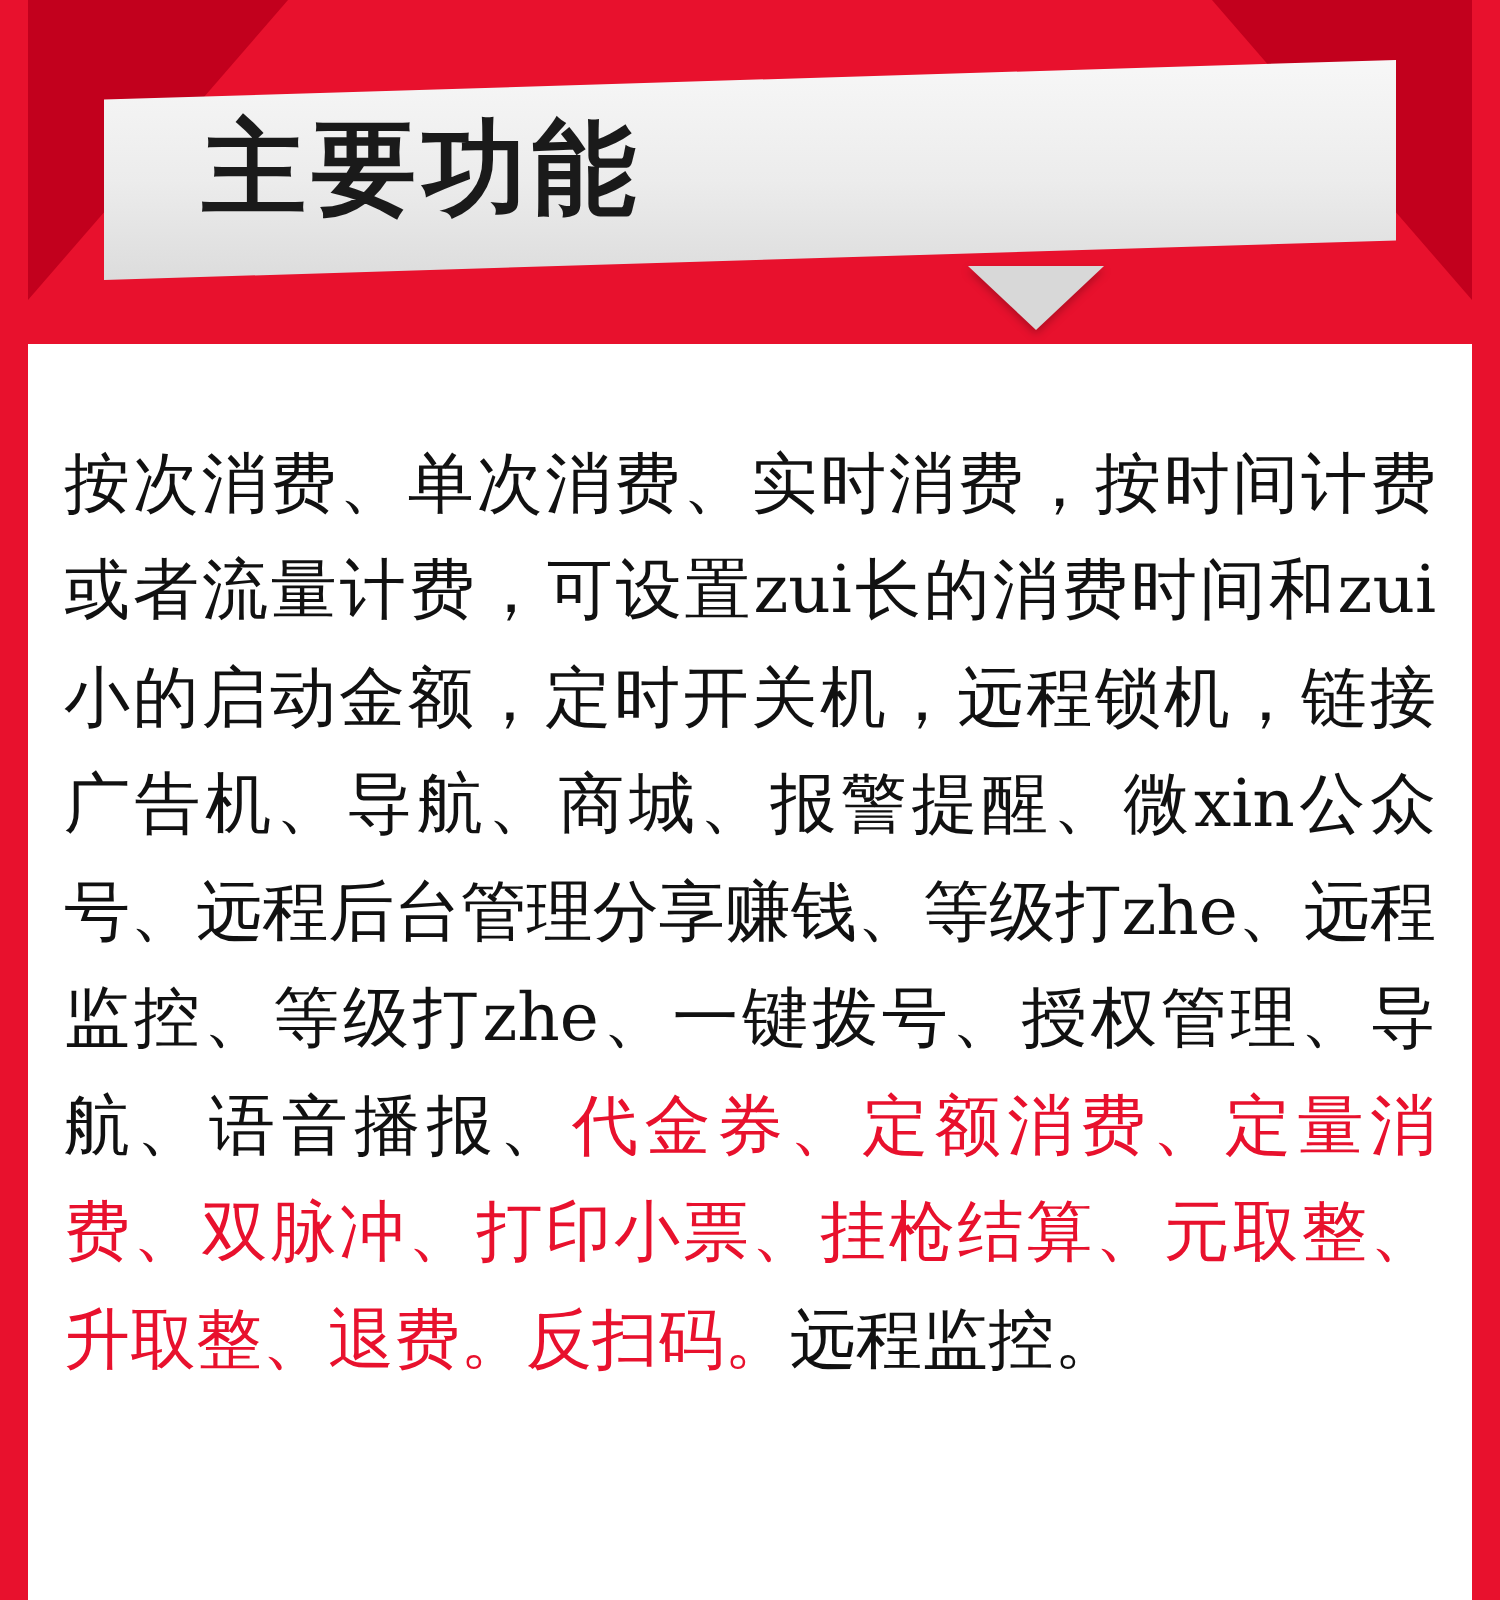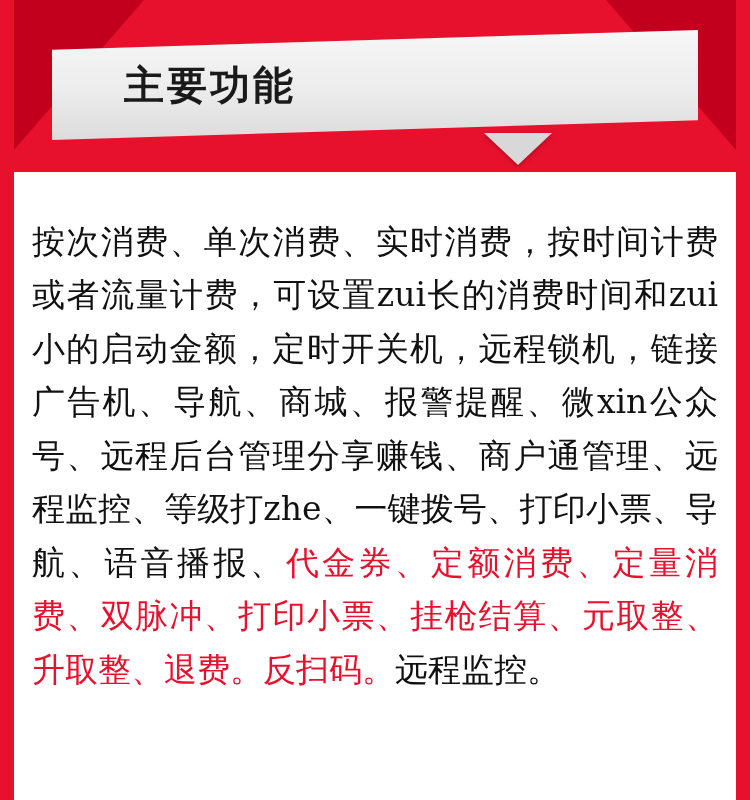--- a/index.html
+++ b/index.html
@@ -64,23 +64,23 @@
   .ribbon-inner {
     position: absolute;
     left: 0;
     top: 0;
     width: 646px;
     height: 110px;
     display: flex;
     align-items: center;
   }
   .banner-title {
-    margin-left: 72px;
+    margin-left: 49px;
     font-family: "DejaVu Sans", "Liberation Sans", sans-serif;
-    font-size: 40px;
+    font-size: 52px;
     font-weight: bold;
     color: #1a1a1a;
     letter-spacing: 3px;
     line-height: 1;
   }
   
   .ribbon-tail {
     position: absolute;
     left: 470px;
     top: 133px;
@@ -121,16 +121,16 @@
     <div class="wing-right"></div>
     <div class="ribbon">
       <div class="ribbon-inner">
         <div class="banner-title">主要功能</div>
       </div>
     </div>
     <div class="ribbon-tail"></div>
   </div>
 
   <div class="content">
-    <p class="body-text"><span>按次消费、单次消费、实时消费，按时间计费或者流量计费，可设置zui长的消费时间和zui小的启动金额，定时开关机，远程锁机，链接广告机、导航、商城、报警提醒、微xin公众号、远程后台管理分享赚钱、商户通管理、远程监控、等级打zhe、一键拨号、打印小票、导航、语音播报、</span><span class="red">代金券、定额消费、定量消费、双脉冲、打印小票、挂枪结算、元取整、升取整、退费。反扫码。</span><span>远程监控。</span></p>
+    <p class="body-text"><span>按次消费、单次消费、实时消费，按时间计费或者流量计费，可设置zui长的消费时间和zui小的启动金额，定时开关机，远程锁机，链接广告机、导航、商城、报警提醒、微xin公众号、远程后台管理分享赚钱、等级打zhe、远程监控、等级打zhe、一键拨号、授权管理、导航、语音播报、</span><span class="red">代金券、定额消费、定量消费、双脉冲、打印小票、挂枪结算、元取整、升取整、退费。反扫码。</span><span>远程监控。</span></p>
   </div>
 
 </div>
 
 </body></html>

